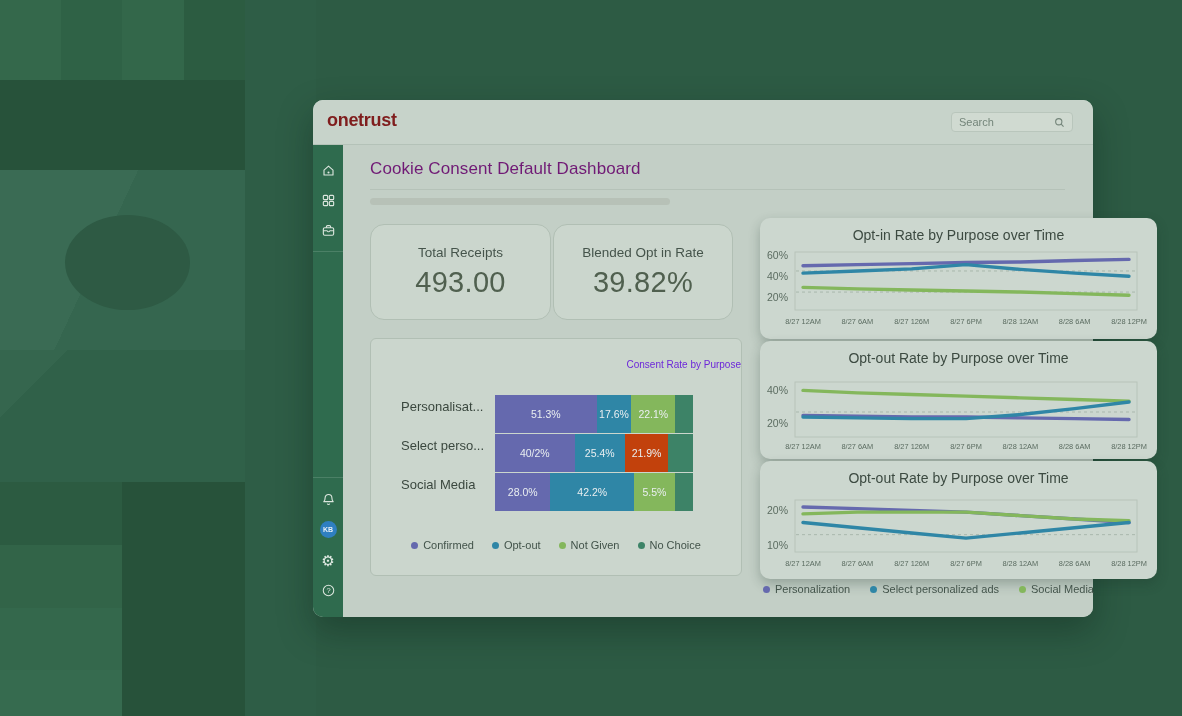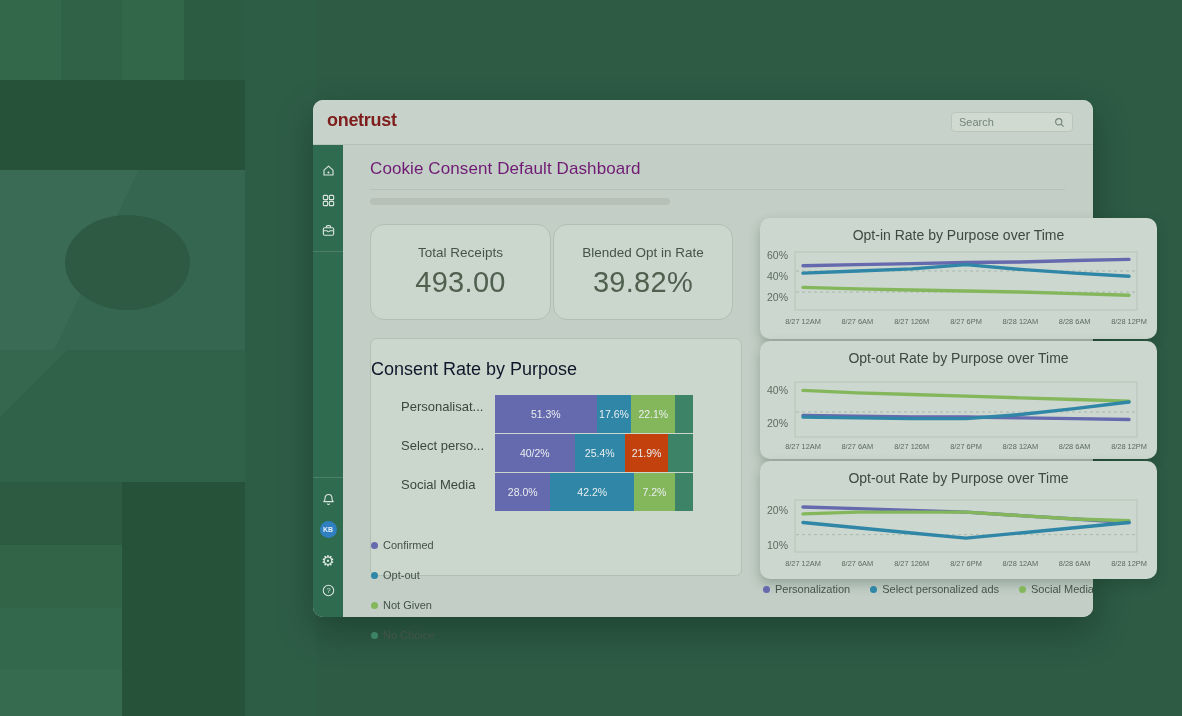--- a/index.html
+++ b/index.html
@@ -62,31 +62,31 @@
   .kpi-card { position:absolute; top:79px; height:96px; background:#cbd6cd; border:1px solid #b1bfb4;
               border-radius:14px; display:flex; flex-direction:column; align-items:center;
               justify-content:center; gap:6px; }
   .kpi-1 { left:27px; width:181px; }
   .kpi-2 { left:210px; width:180px; }
   .kpi-label { font-size:13.5px; color:#45544b; }
   .kpi-value { font-size:29px; color:#50604f; letter-spacing:.3px; }
 
   .consent-card { position:absolute; left:27px; top:193px; width:372px; height:238px;
                   background:#cbd6cd; border:1px solid #b1bfb4; border-radius:6px; }
-  .consent-title { position:absolute; left:0; right:0; top:20px; text-align:left;
-                   font-size:18px; color:#0f172a; }
+  .consent-title { position:absolute; left:0; right:0; top:20px; text-align:right;
+                   font-size:10px; color:#6d28d9; }
   .consent-rows { position:absolute; left:30px; top:50px; right:48px; display:flex;
                   flex-direction:column; gap:5px; }
   .bar-row { display:flex; align-items:center; height:34px; }
   .bar-label { width:94px; flex:0 0 auto; font-size:13px; color:#3a473e; }
   .bar-track { flex:1; height:38px; display:flex; overflow:hidden;margin-top:16px; }
   .bar-seg { height:100%; display:flex; align-items:center; justify-content:center;
              font-size:10.5px; color:#e9eef0; white-space:nowrap; overflow:hidden; }
   .consent-legend { position:absolute; left:0; right:0; top:200px; display:flex;
-                    justify-content:center; gap:18px;flex-direction:column; }
+                    justify-content:center; gap:18px; }
   .legend-item { display:flex; align-items:center; gap:5px; font-size:11px; color:#42534a; }
   .legend-dot { width:7px; height:7px; border-radius:50%; flex:0 0 auto; }
 
   
   .panel { position:absolute; left:760px; width:397px; background:#ccd7cf; border-radius:10px;
            box-shadow:0 5px 12px rgba(25,50,38,.28); }
   .panel-1 { top:218px; height:121px; }
   .panel-2 { top:341px; height:118px; }
   .panel-3 { top:461px; height:118px; }
   .panel-title { position:absolute; left:0; right:0; top:9px; text-align:center;
@@ -202,21 +202,21 @@
               <div class="bar-seg" style="width: 25.4%; background: rgb(47, 134, 166);">25.4%</div>
               <div class="bar-seg" style="width: 21.9%; background: #c2410c;">21.9%</div>
               <div class="bar-seg" style="width: 12.5%; background: rgb(61, 131, 103);"></div>
             </div>
           </div>
           <div class="bar-row">
             <div class="bar-label">Social Media</div>
             <div class="bar-track">
               <div class="bar-seg" style="width: 28%; background: rgb(101, 105, 174);">28.0%</div>
               <div class="bar-seg" style="width: 42.2%; background: rgb(47, 134, 166);">42.2%</div>
-              <div class="bar-seg" style="width: 20.7%; background: rgb(132, 183, 92);">7.2%</div>
+              <div class="bar-seg" style="width: 20.7%; background: rgb(132, 183, 92);">5.5%</div>
               <div class="bar-seg" style="width: 9.1%; background: rgb(61, 131, 103);"></div>
             </div>
           </div>
         </div>
       <div class="consent-legend" id="consent-legend">
           <div class="legend-item">
             <span class="legend-dot" style="background: rgb(101, 105, 174);"></span>
             <span>Confirmed</span>
           </div>
           <div class="legend-item">

